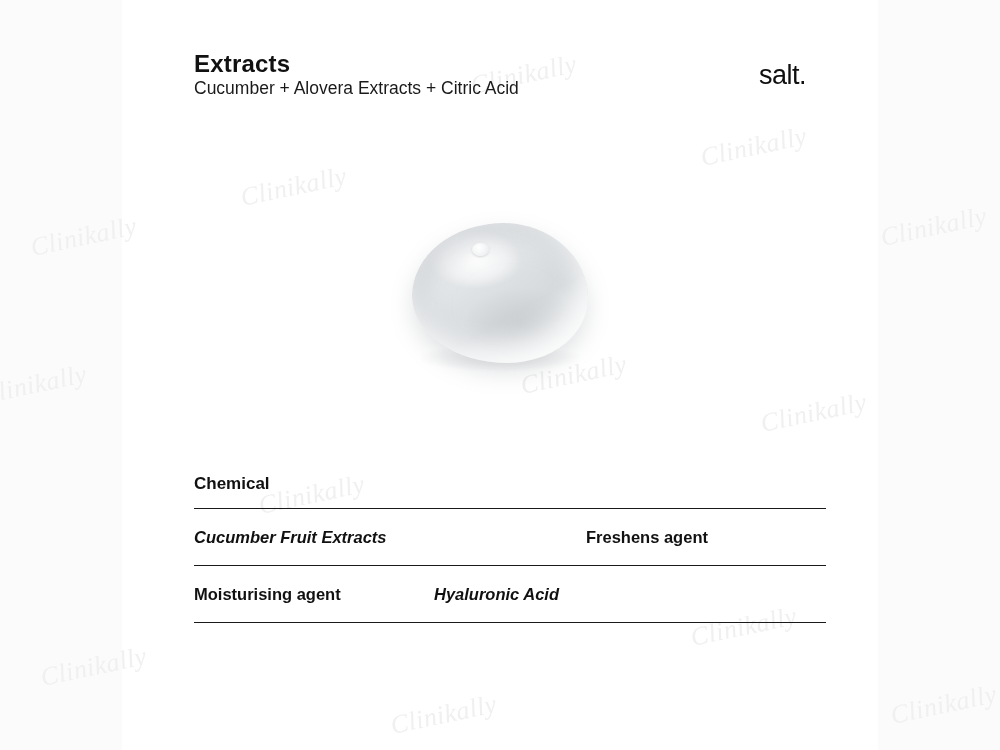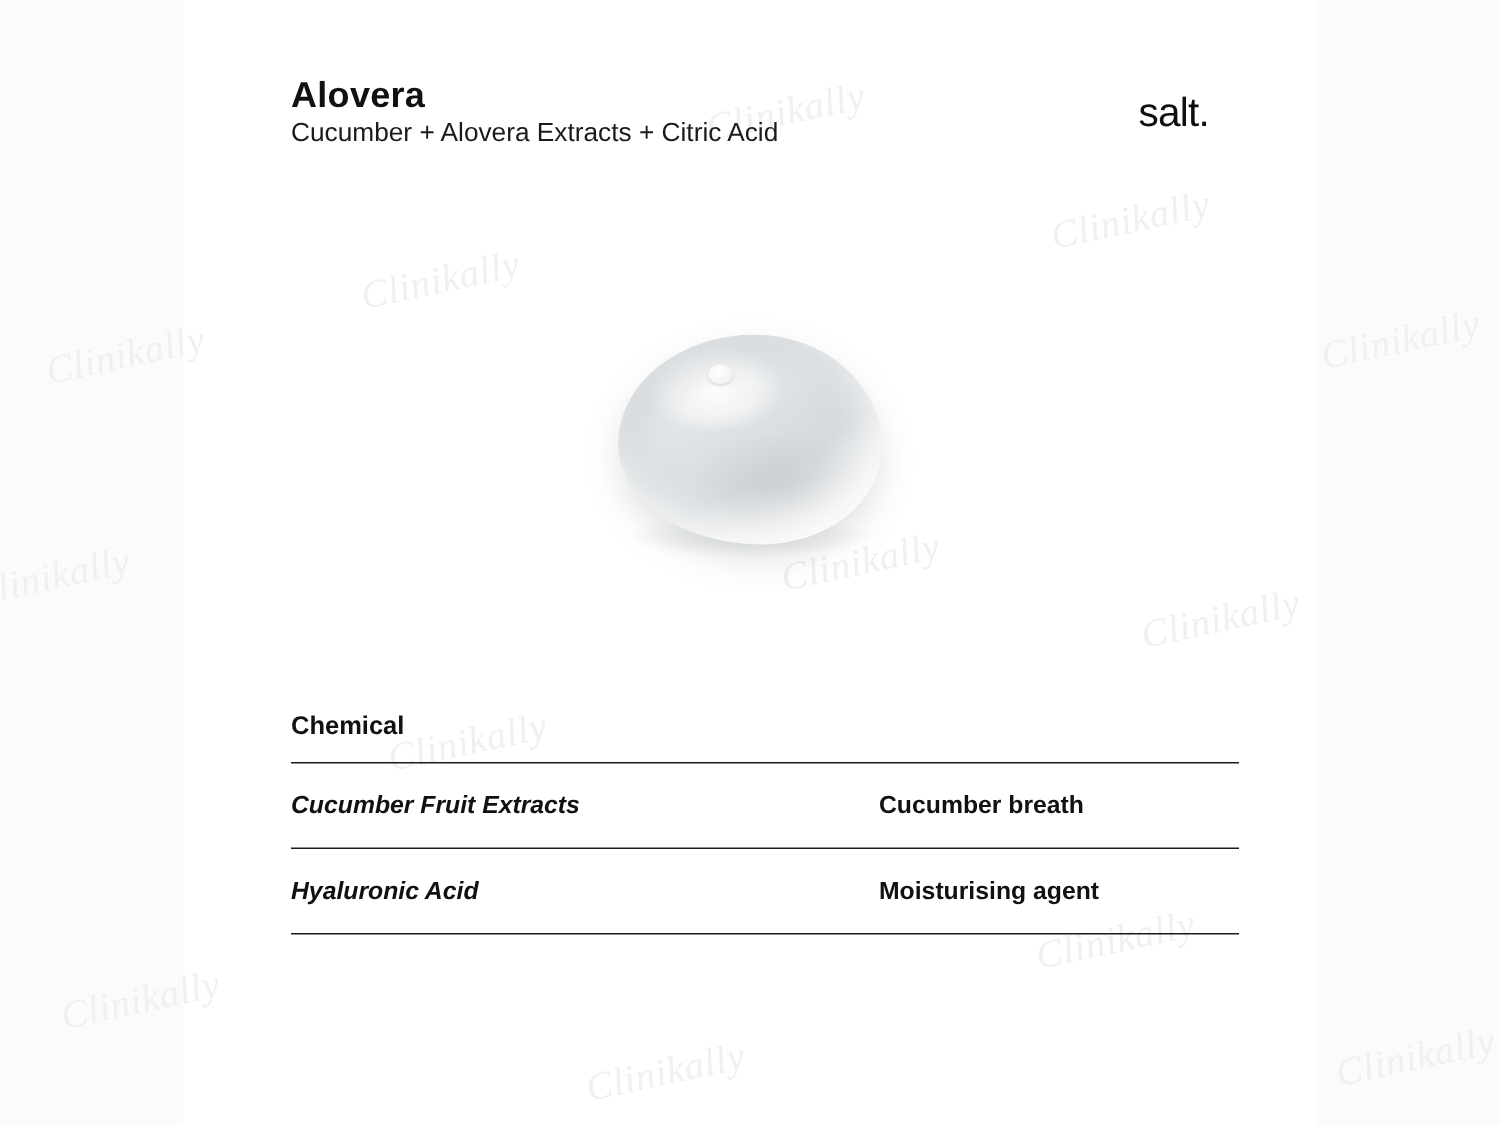--- a/index.html
+++ b/index.html
@@ -187,38 +187,38 @@
     <span class="wm" style="left:760px; top:398px;">Clinikally</span>
     <span class="wm" style="left:40px; top:652px;">Clinikally</span>
     <span class="wm" style="left:390px; top:700px;">Clinikally</span>
     <span class="wm" style="left:690px; top:612px;">Clinikally</span>
     <span class="wm" style="left:890px; top:690px;">Clinikally</span>
   </div>
 
   <div class="content">
 
     <div class="header">
-      <h1 class="title">Alovera</h1>
+      <h1 class="title">Extracts</h1>
       <p class="subtitle">Cucumber + Alovera Extracts + Citric Acid</p>
       <div class="brand">salt.</div>
     </div>
 
     <div class="droplet-wrap">
       <div class="droplet-shadow"></div>
       <div class="droplet"></div>
     </div>
 
     <div class="table">
       <div class="row head">
         <div class="cell chemical">Chemical</div>
       </div>
       <div class="row">
         <div class="cell chemical">Cucumber Fruit Extracts</div>
-        <div class="cell function">Cucumber breath</div>
+        <div class="cell function">Freshens agent</div>
       </div>
       <div class="row">
+        <div class="cell function">Moisturising agent</div>
         <div class="cell chemical">Hyaluronic Acid</div>
-        <div class="cell function">Moisturising agent</div>
       </div>
     </div>
 
   </div>
 </div>
 
 </body></html>

